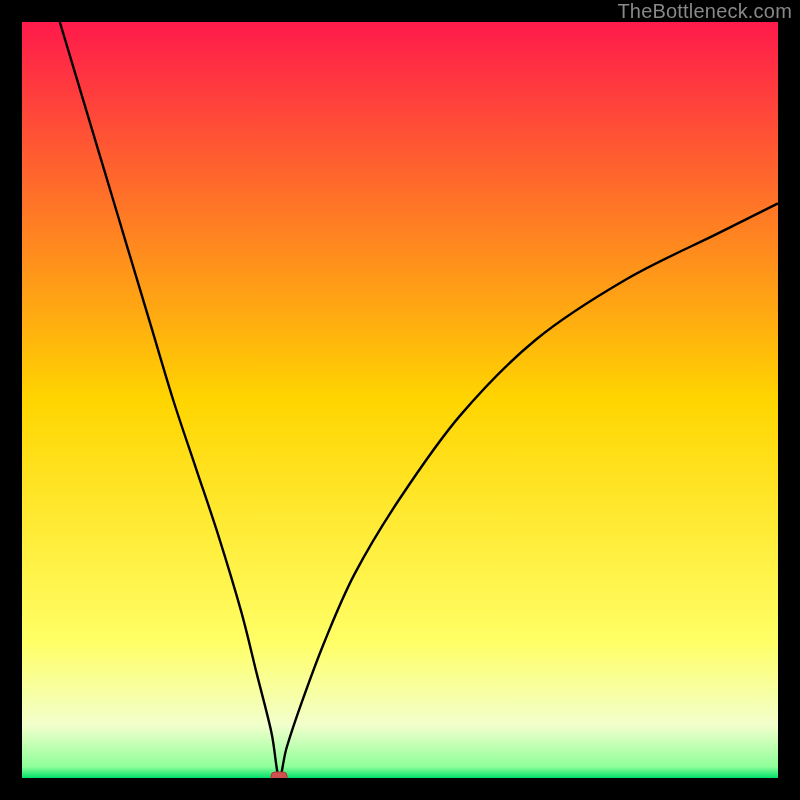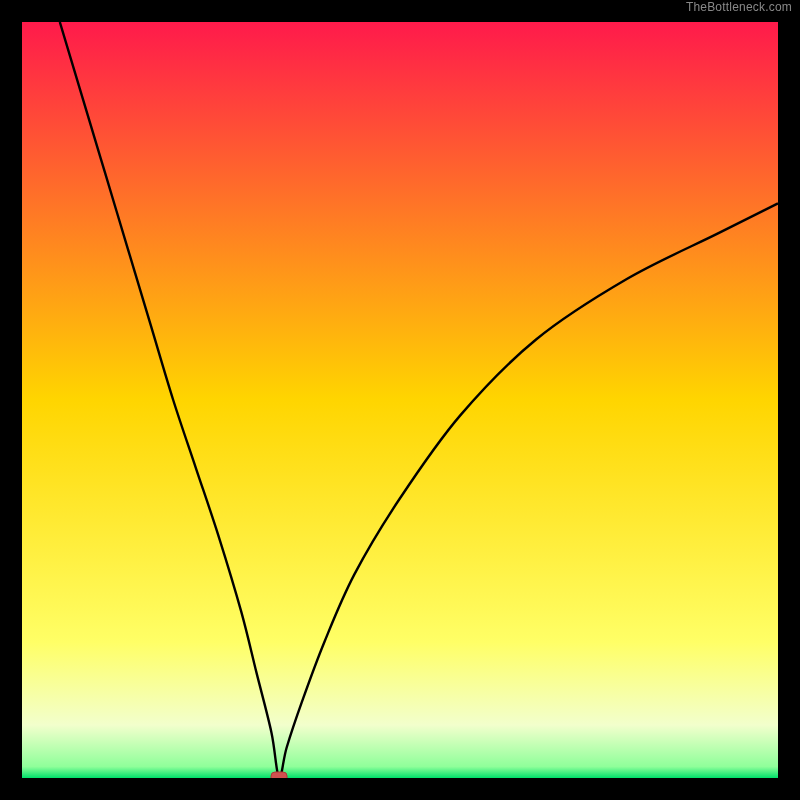--- a/index.html
+++ b/index.html
@@ -24,21 +24,21 @@
     left: 0;
     top: 0;
     width: 756px;
     height: 756px;
   }
   .watermark {
     position: absolute;
     top: 0px;
     right: 8px;
     color: #888;
-    font-size: 12px;
+    font-size: 20px;
     font-weight: 500;
     letter-spacing: 0.2px;
     z-index: 10;
   }
   svg { display: block; }
 </style>
 </head>
 <body>
 
 <div class="watermark">TheBottleneck.com</div>

